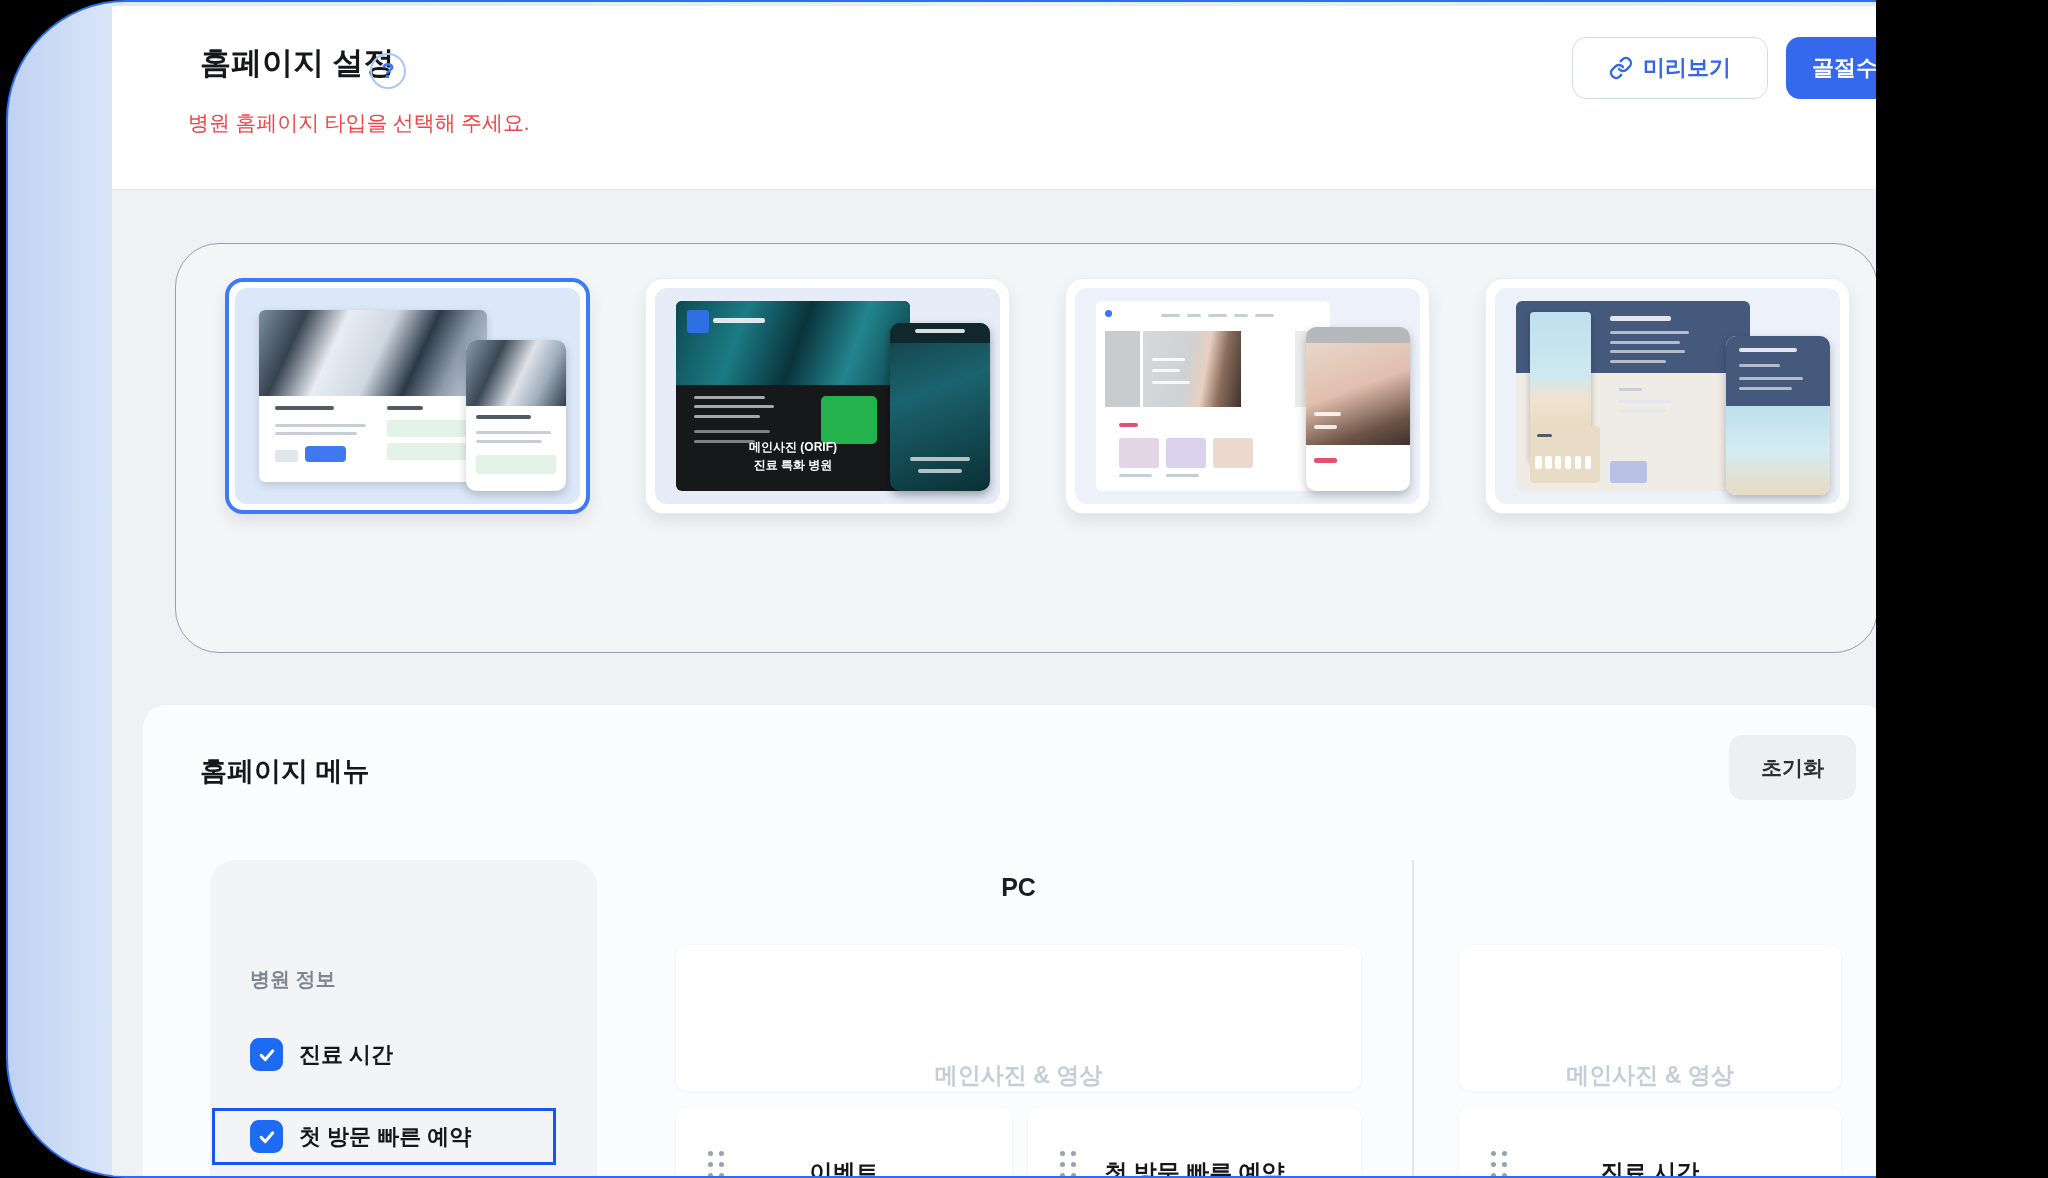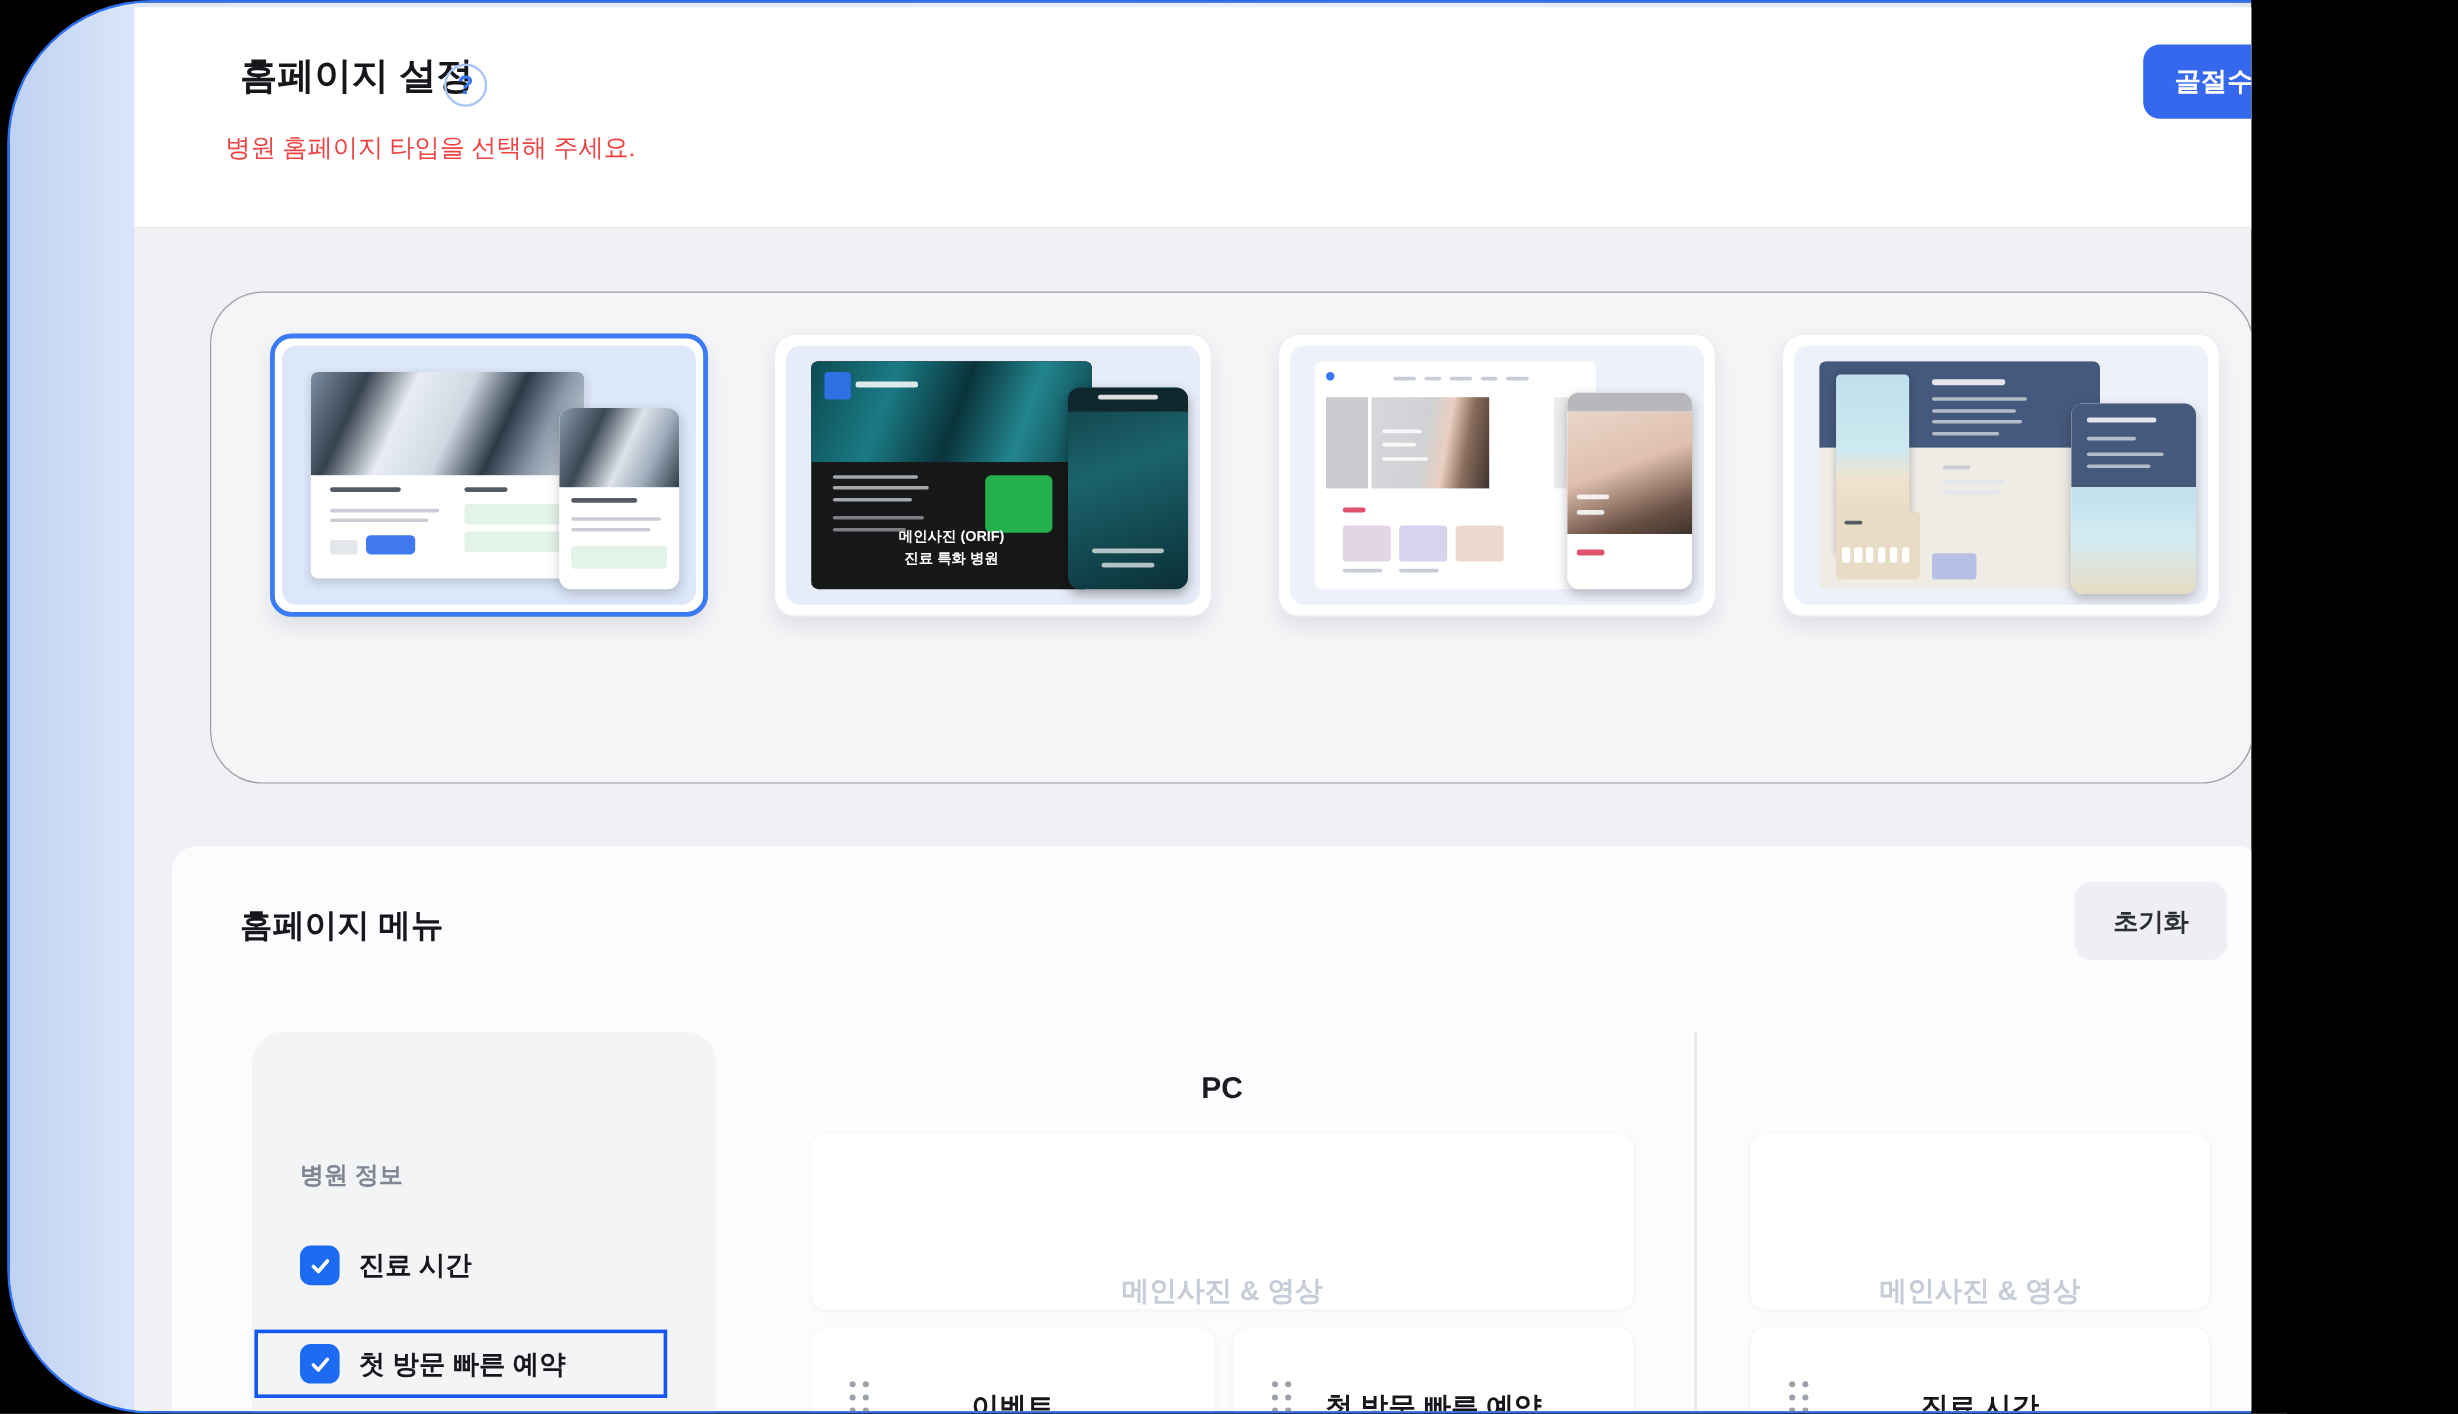--- a/index.html
+++ b/index.html
@@ -98,21 +98,21 @@
     background:#f2f4f6;border-radius:26px;}
   .vis-title{position:absolute;left:0;width:100%;top:32px;text-align:center;
     font-size:24px;font-weight:bold;color:#1a1c21;}
   .vis-group{position:absolute;left:40px;top:106px;font-size:20px;font-weight:600;color:#7f8692;}
   .vis-row{position:absolute;left:40px;display:flex;align-items:center;gap:16px;}
   .vis-row .label{font-size:22px;font-weight:bold;color:#15171b;}
   .checkbox{width:33px;height:33px;border-radius:9px;background:#1d6bf3;display:flex;
     align-items:center;justify-content:center;flex:0 0 auto;cursor:pointer;}
   .hl-box{position:absolute;left:2px;top:248px;width:344px;height:57px;
     border:3px solid #1558ef;box-sizing:border-box;}
-  .col-title{position:absolute;font-size:25px;font-weight:bold;color:#1a1c21;top:188px;}
+  .col-title{position:absolute;font-size:25px;font-weight:bold;color:#1a1c21;top:168px;}
   .main-box{position:absolute;top:240px;height:146px;background:#fff;border-radius:12px;
     box-shadow:0 1px 4px rgba(30,40,60,.05);display:flex;align-items:flex-end;justify-content:center;}
   .main-box span{font-size:23px;font-weight:bold;color:#c6ccd8;}
   .item-box{position:absolute;top:402px;height:118px;background:#fff;border-radius:12px 12px 0 0;
     box-shadow:0 1px 4px rgba(30,40,60,.05);}
   .item-box .label{position:absolute;left:0;width:100%;top:50px;text-align:center;
     font-size:23px;font-weight:bold;color:#15171b;}
   .drag{position:absolute;left:32px;top:44px;display:grid;grid-template-columns:5px 5px;
     grid-auto-rows:5px;gap:6px;cursor:grab;}
   .drag i{background:#9aa1ab;border-radius:50%;}
@@ -125,20 +125,27 @@
   <div class="frame">
     <div class="content">
 
       <div class="header">
         <div class="page-title">홈페이지 설정</div>
         <div class="help-circle">
           <span>?</span>
         </div>
         <div class="subtitle">병원 홈페이지 타입을 선택해 주세요.</div>
 
+        <div class="btn btn-preview">
+          <svg width="24" height="24" viewBox="0 0 24 24" fill="none" stroke="#3366e8" stroke-width="2.4" stroke-linecap="round" stroke-linejoin="round">
+            <path d="M10 13a5 5 0 0 0 7.54.54l3-3a5 5 0 0 0-7.07-7.07l-1.72 1.71"></path>
+            <path d="M14 11a5 5 0 0 0-7.54-.54l-3 3a5 5 0 0 0 7.07 7.07l1.71-1.71"></path>
+          </svg>
+          <span>미리보기</span>
+        </div>
         <div class="btn btn-save">
           <span>골절수술</span>
         </div>
       </div>
 
       <div class="tpl-container"></div>
 
       <div class="tpl-card t1 selected" style="left:113px;">
         <div class="tpl-inner">
           <div class="abs browser">

